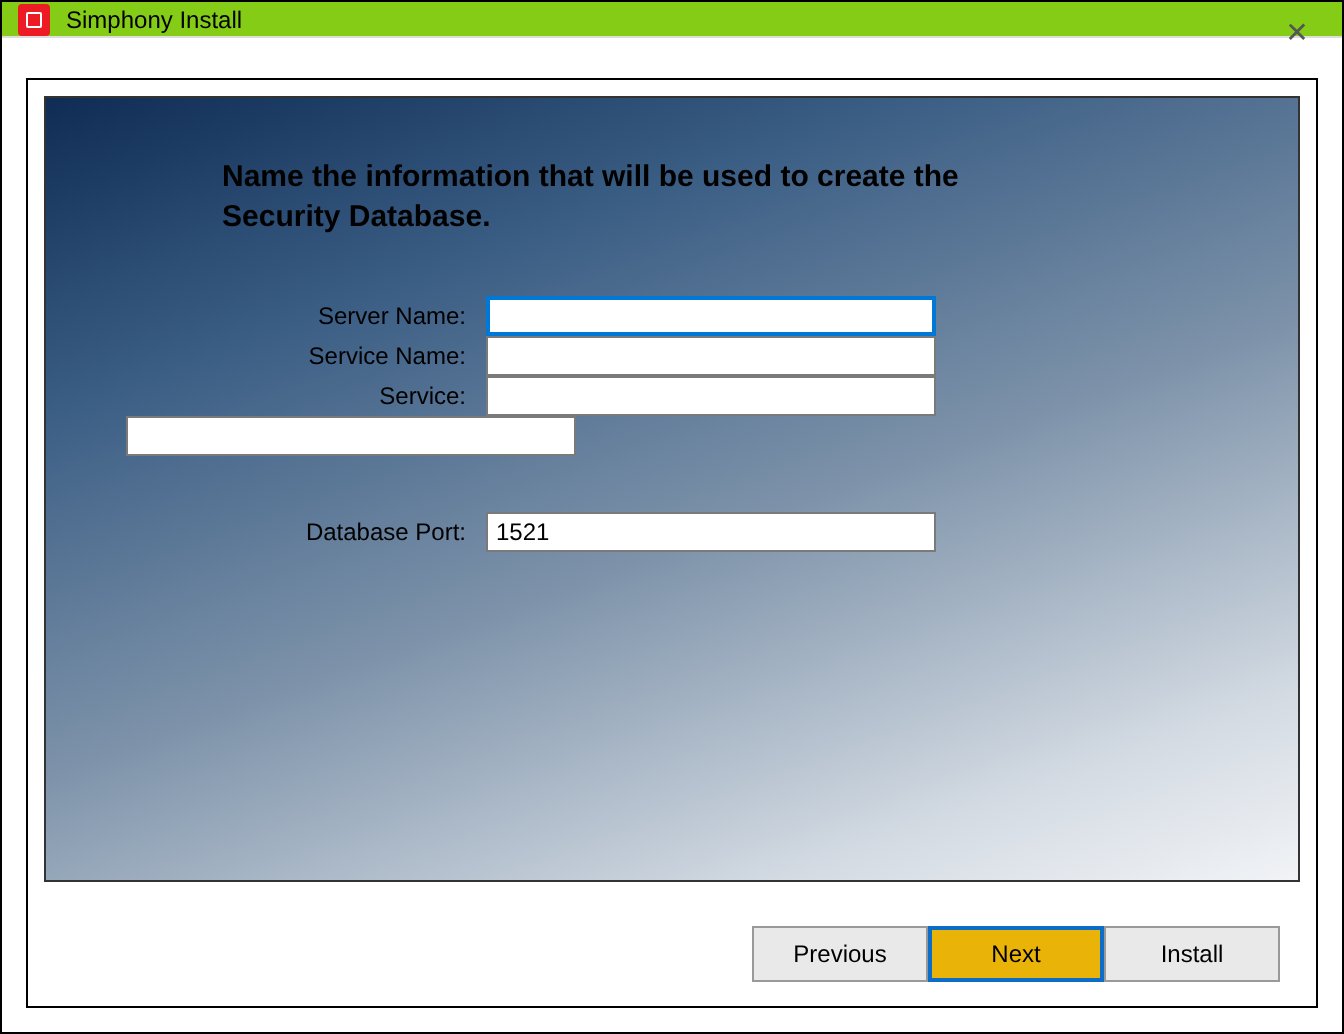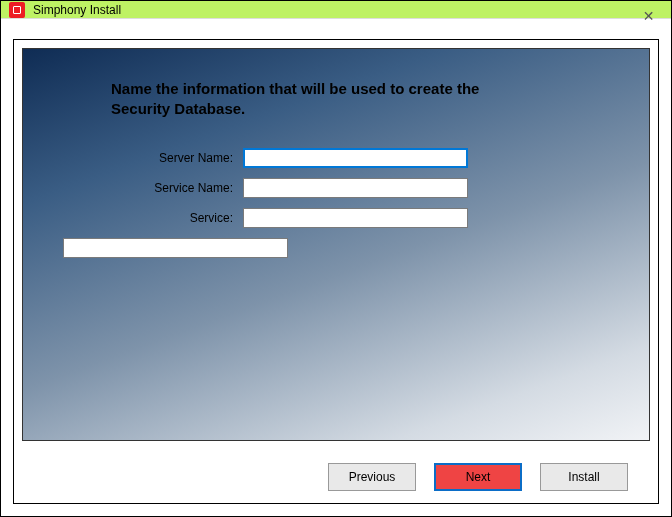--- a/index.html
+++ b/index.html
@@ -11,21 +11,21 @@
   }
   .window {
     width: 672px;
     height: 517px;
     border: 1px solid #000;
     position: relative;
     background: #fff;
   }
   .titlebar {
     height: 18px;
-    background: #bef264;
+    background: #84cc16;
     border-bottom: 1px solid #ddd;
     display: flex;
     align-items: center;
     padding: 0 8px;
     position: relative;
   }
   .titlebar .app-icon {
     width: 16px;
     height: 16px;
     background: #ed1c24;
@@ -87,21 +87,21 @@
     font-weight: bold;
     color: #000;
     margin: 0 0 28px 48px;
     line-height: 1.35;
     max-width: 430px;
   }
 
   .form-row {
     display: flex;
     align-items: center;
-    margin-bottom: 10px;
+    margin-bottom: 0;
   }
   .form-row label {
     width: 180px;
     text-align: right;
     padding-right: 10px;
     font-size: 12px;
     color: #000;
   }
   .form-row input {
     width: 225px;
@@ -114,39 +114,38 @@
   }
   .form-row input.focused {
     border: 1px solid #0078d7;
     box-shadow: 0 0 0 1px #0078d7 inset;
   }
   .gap { height: 28px; }
 
   .button-bar {
     position: absolute;
     bottom: 12px;
-    right: 30px;
-    display: flex;
-    gap: 18px;
+    right: 18px;
+    display: flex;
   }
   .btn {
     width: 88px;
     height: 28px;
     border: 1px solid #999;
     background: #e9e9e9;
     font-size: 12px;
     font-family: inherit;
     cursor: pointer;
     display: flex;
     align-items: center;
     justify-content: center;
   }
   .btn.primary {
     border: 2px solid #0b6dc7;
-    background: #ef4444;
+    background: #eab308;
   }
 </style>
 </head>
 <body>
 
 <div class="window">
 
   <div class="titlebar">
     <div class="app-icon"></div>
     <div class="title">Simphony Install</div>
@@ -176,20 +175,24 @@
         <input type="text" value="" style="">
       </div>
 
 
       <div class="form-row">
         <input type="password" value="" style="">
       </div>
 
       <div class="gap"></div>
 
+      <div class="form-row">
+        <label>Database Port:</label>
+        <input type="text" value="1521" style="">
+      </div>
 
     </div>
 
     <div class="button-bar">
       <button class="btn">Previous</button>
       <button class="btn primary">Next</button>
       <button class="btn">Install</button>
     </div>
 
   </div>

